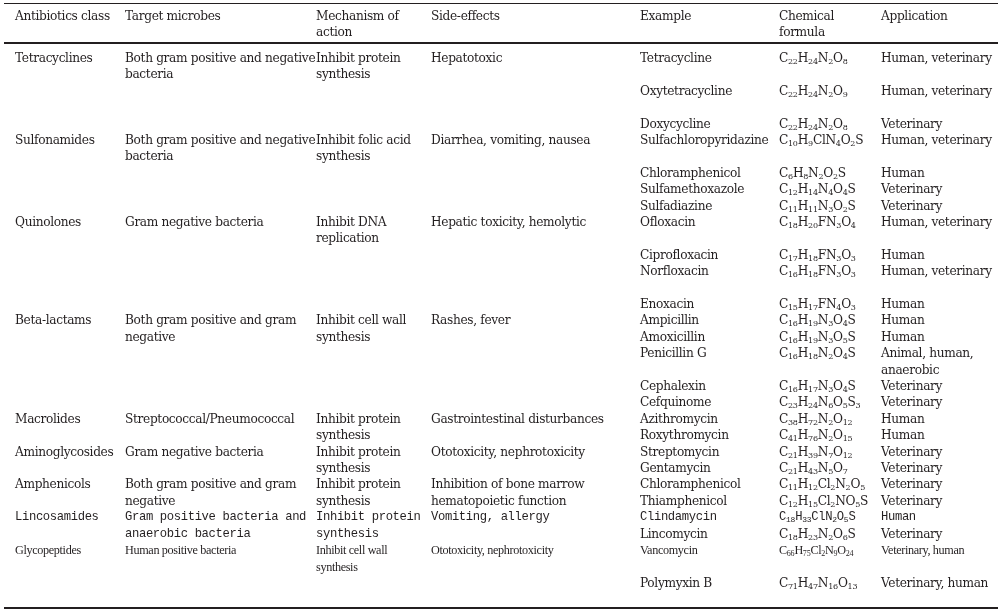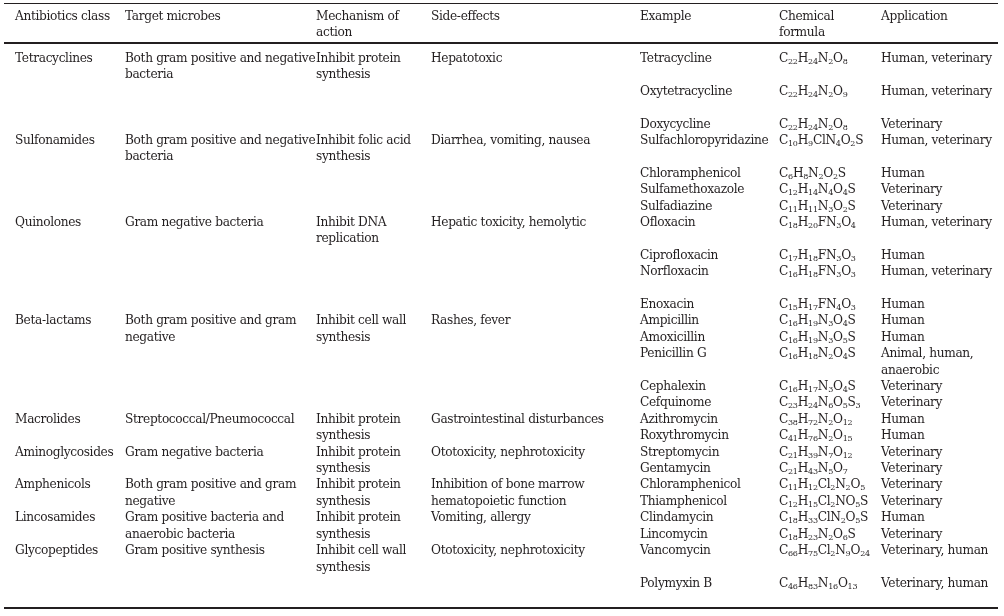--- a/index.html
+++ b/index.html
@@ -179,42 +179,42 @@
         <td rowspan="2">Inhibition of bone marrow hematopoietic function</td>
         <td>Chloramphenicol</td>
         <td>C<sub>11</sub>H<sub>12</sub>Cl<sub>2</sub>N<sub>2</sub>O<sub>5</sub></td>
         <td>Veterinary</td>
       </tr>
       <tr style="height: 16.4px;">
         <td>Thiamphenicol</td>
         <td>C<sub>12</sub>H<sub>15</sub>Cl<sub>2</sub>NO<sub>5</sub>S</td>
         <td>Veterinary</td>
       </tr>
-      <tr style="height: 16.4px;">
+      <tr style="height: 16.4px; font-family: Liberation Mono, monospace;">
         <td class="c1" rowspan="2">Lincosamides</td>
         <td rowspan="2">Gram positive bacteria and anaerobic bacteria</td>
         <td rowspan="2">Inhibit protein synthesis</td>
         <td rowspan="2">Vomiting, allergy</td>
         <td>Clindamycin</td>
         <td>C<sub>18</sub>H<sub>33</sub>ClN<sub>2</sub>O<sub>5</sub>S</td>
         <td>Human</td>
       </tr>
       <tr style="height: 16.4px;">
         <td>Lincomycin</td>
         <td>C<sub>18</sub>H<sub>23</sub>N<sub>2</sub>O<sub>6</sub>S</td>
         <td>Veterinary</td>
       </tr>
-      <tr style="height: 32.8px;">
+      <tr style="height: 32.8px; font-family: Liberation Serif, serif;">
         <td class="c1" rowspan="2">Glycopeptides</td>
-        <td rowspan="2">Gram positive synthesis</td>
+        <td rowspan="2">Human positive bacteria</td>
         <td rowspan="2">Inhibit cell wall synthesis</td>
         <td rowspan="2">Ototoxicity, nephrotoxicity</td>
         <td>Vancomycin</td>
         <td>C<sub>66</sub>H<sub>75</sub>Cl<sub>2</sub>N<sub>9</sub>O<sub>24</sub></td>
         <td>Veterinary, human</td>
       </tr>
       <tr style="height: 32.8px;">
         <td>Polymyxin B</td>
-        <td>C<sub>46</sub>H<sub>83</sub>N<sub>16</sub>O<sub>13</sub></td>
+        <td>C<sub>71</sub>H<sub>47</sub>N<sub>16</sub>O<sub>13</sub></td>
         <td>Veterinary, human</td>
       </tr>
     </tbody>
 </table>
 
 </body></html>

